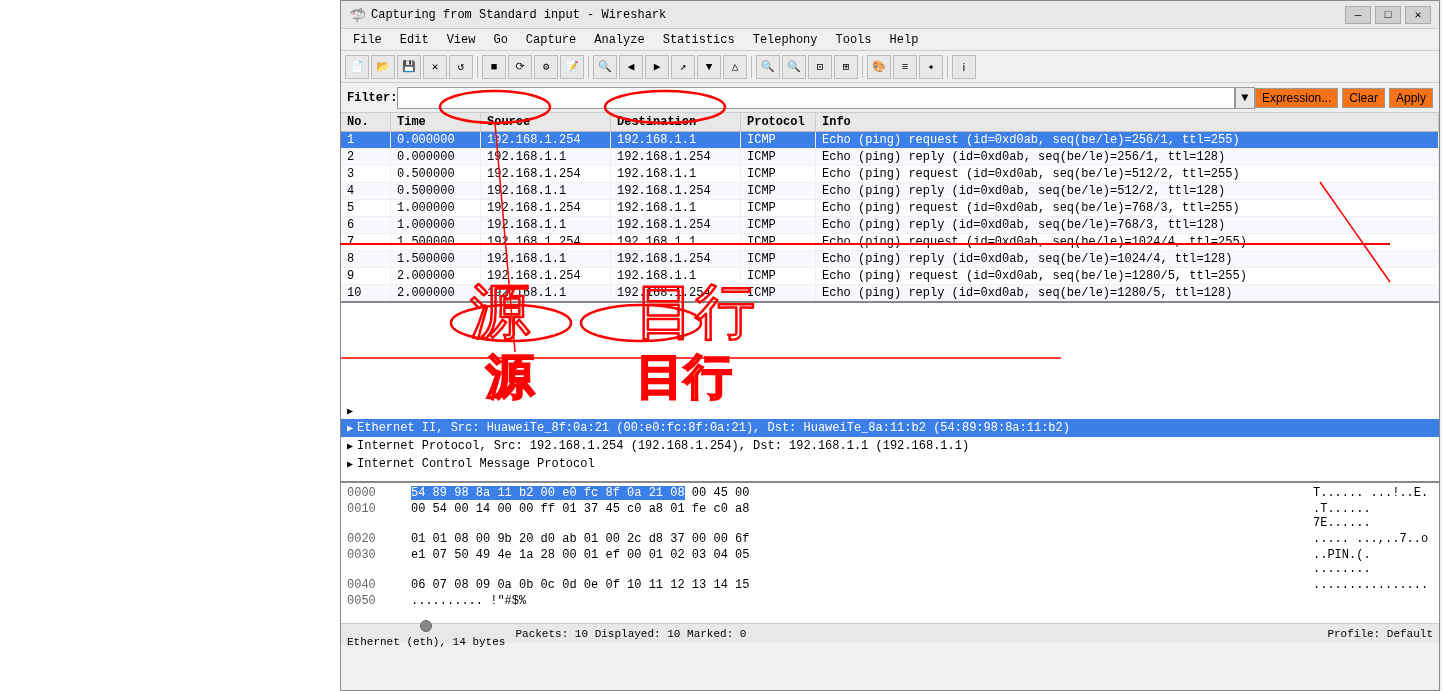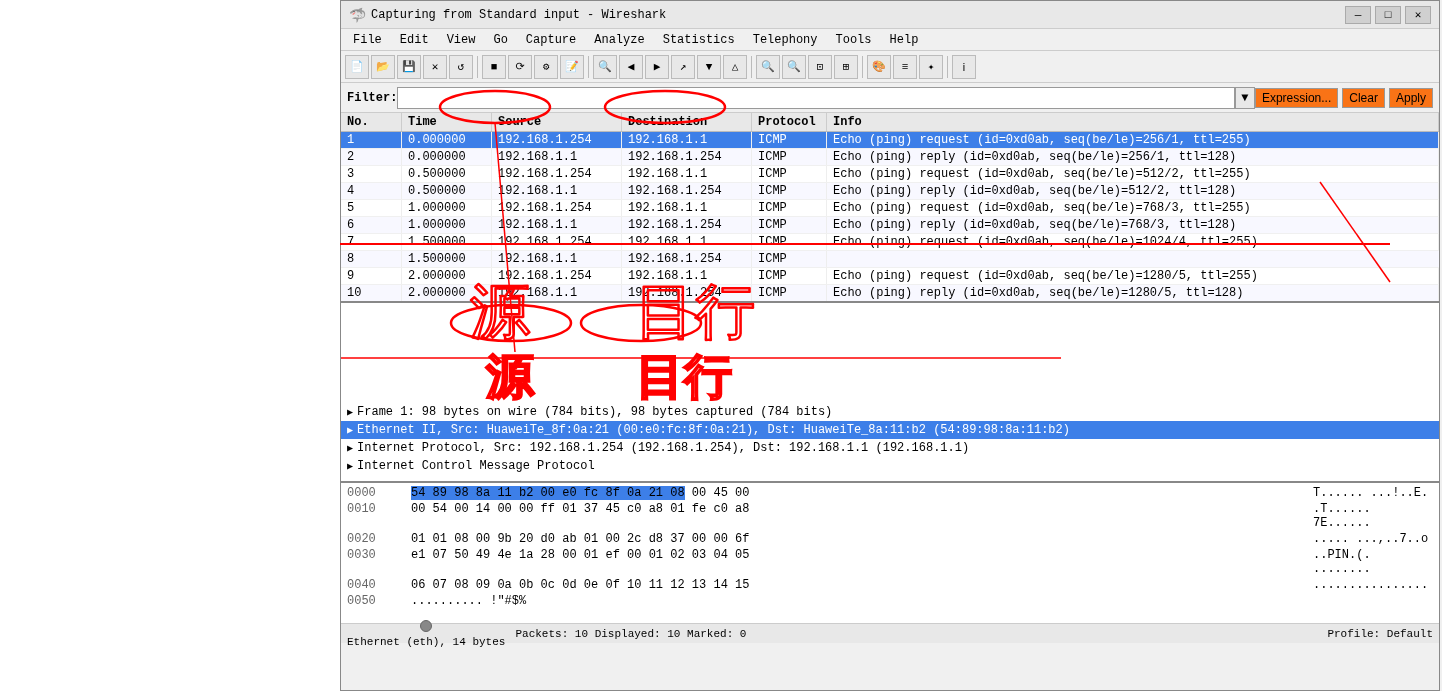--- a/index.html
+++ b/index.html
@@ -157,21 +157,21 @@
       top: 0;
       z-index: 1;
     }
     .col-header {
       padding: 2px 6px;
       font-size: 12px;
       font-weight: bold;
       border-right: 1px solid #ccc;
       cursor: pointer;
     }
-    .col-no { width: 61px; }
+    .col-no { width: 50px; }
     .col-time { width: 90px; }
     .col-src { width: 130px; }
     .col-dst { width: 130px; }
     .col-proto { width: 75px; }
     .col-info { flex: 1; }
 
     .packet-row {
       display: flex;
       border-bottom: 1px solid #f0f0f0;
       cursor: pointer;
@@ -224,21 +224,21 @@
       color: #666;
       margin-right: 8px;
       width: 40px;
     }
     .hex-bytes {
       flex: 1;
       margin-right: 8px;
     }
     .hex-bytes span.highlighted {
       background: #3d7fe8;
-      color: #000000;
+      color: #ffffff;
     }
     .hex-ascii {
       width: 120px;
     }
 
     
     .status-bar {
       background: #e8e8e8;
       height: 20px;
       display: flex;
@@ -435,20 +435,21 @@
     <div class="packet-cell col-dst">192.168.1.1</div>
     <div class="packet-cell col-proto">ICMP</div>
     <div class="packet-cell col-info">Echo (ping) request  (id=0xd0ab, seq(be/le)=1024/4, ttl=255)</div>
   </div>
         <div class="packet-row alt">
     <div class="packet-cell col-no">8</div>
     <div class="packet-cell col-time">1.500000</div>
     <div class="packet-cell col-src">192.168.1.1</div>
     <div class="packet-cell col-dst">192.168.1.254</div>
     <div class="packet-cell col-proto">ICMP</div>
+    <div class="packet-cell col-info">Echo (ping) reply    (id=0xd0ab, seq(be/le)=1024/4, ttl=128)</div>
   </div>
         <div class="packet-row">
     <div class="packet-cell col-no">9</div>
     <div class="packet-cell col-time">2.000000</div>
     <div class="packet-cell col-src">192.168.1.254</div>
     <div class="packet-cell col-dst">192.168.1.1</div>
     <div class="packet-cell col-proto">ICMP</div>
     <div class="packet-cell col-info">Echo (ping) request  (id=0xd0ab, seq(be/le)=1280/5, ttl=255)</div>
   </div>
         <div class="packet-row alt">
@@ -473,21 +474,20 @@
 
       <text x="145" y="90" font-size="48" fill="none" stroke="red" stroke-width="2" font-family="serif" font-weight="bold">源</text>
       <text x="295" y="90" font-size="48" fill="none" stroke="red" stroke-width="2" font-family="serif" font-weight="bold">目行</text>
     </svg>
   </div>
 
   <div class="packet-detail">
     <div id="detail-rows-container">
         <div class="detail-row">
     <span class="expand-icon">▶</span>
-    <span>Frame 1: 98 bytes on wire (784 bits), 98 bytes captured (784 bits)</span>
   </div>
         <div class="detail-row selected">
     <span class="expand-icon">▶</span>
     <span>Ethernet II, Src: HuaweiTe_8f:0a:21 (00:e0:fc:8f:0a:21), Dst: HuaweiTe_8a:11:b2 (54:89:98:8a:11:b2)</span>
   </div>
         <div class="detail-row">
     <span class="expand-icon">▶</span>
     <span>Internet Protocol, Src: 192.168.1.254 (192.168.1.254), Dst: 192.168.1.1 (192.168.1.1)</span>
   </div>
         <div class="detail-row">

